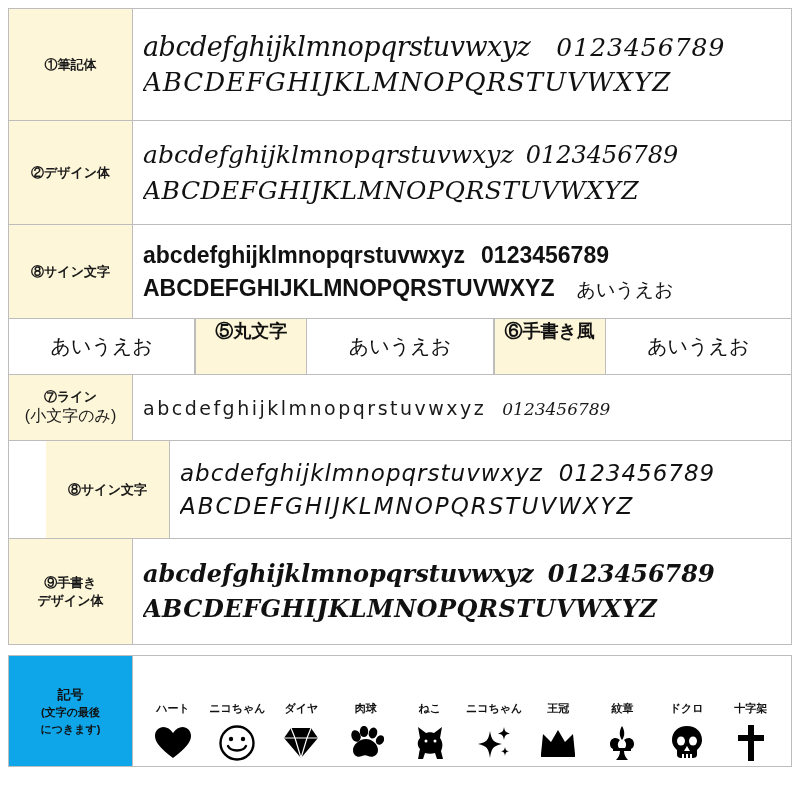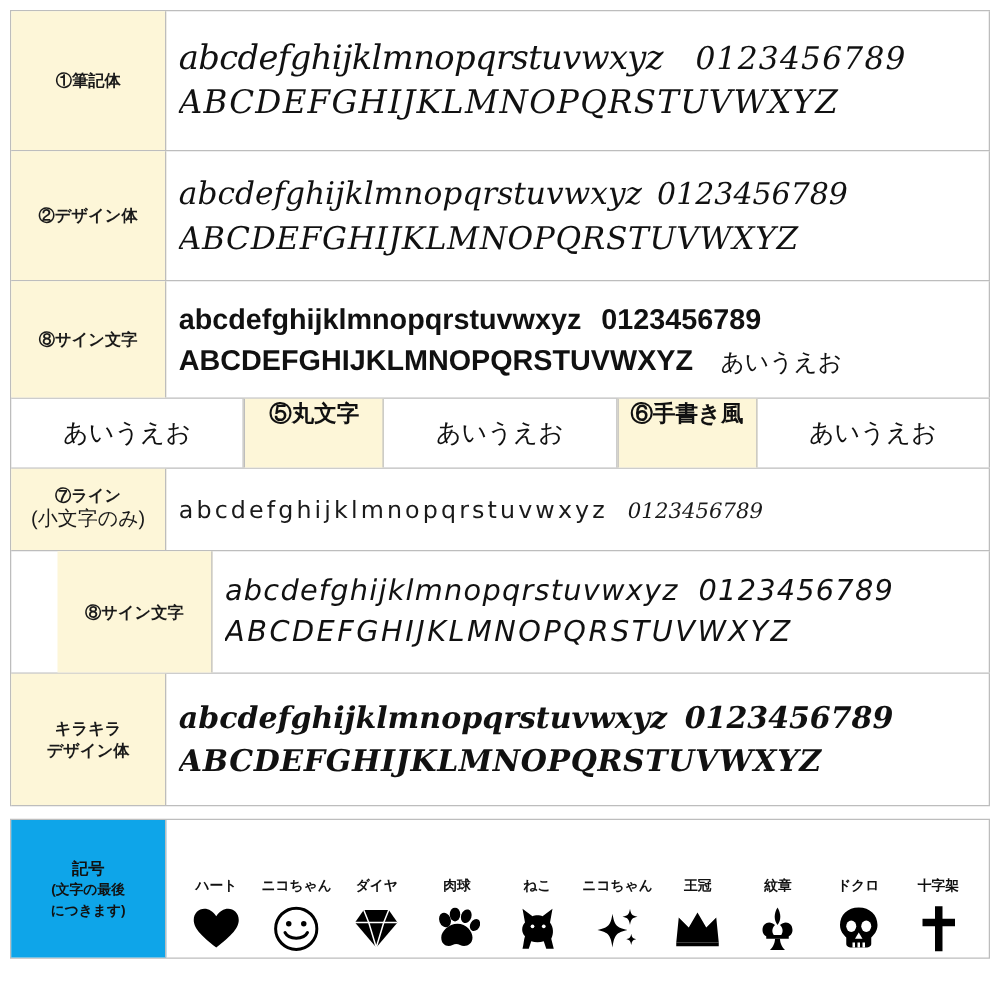--- a/index.html
+++ b/index.html
@@ -310,21 +310,21 @@
           <span>abcdefghijklmnopqrstuvwxyz</span><span class="nums">0123456789</span>
         </div>
         <div class="line l2">
           <span>ABCDEFGHIJKLMNOPQRSTUVWXYZ</span>
         </div>
       </div>
     </div>
 
     <div class="row r7">
       <div class="label-cell">
-        <span>キラキラ</span>
+        <span>⑨手書き</span>
         <span>デザイン体</span>
       </div>
       <div class="sample-cell">
         <div class="line l1">
           <span>abcdefghijklmnopqrstuvwxyz</span><span class="nums">0123456789</span>
         </div>
         <div class="line l2">
           <span>ABCDEFGHIJKLMNOPQRSTUVWXYZ</span>
         </div>
       </div>

